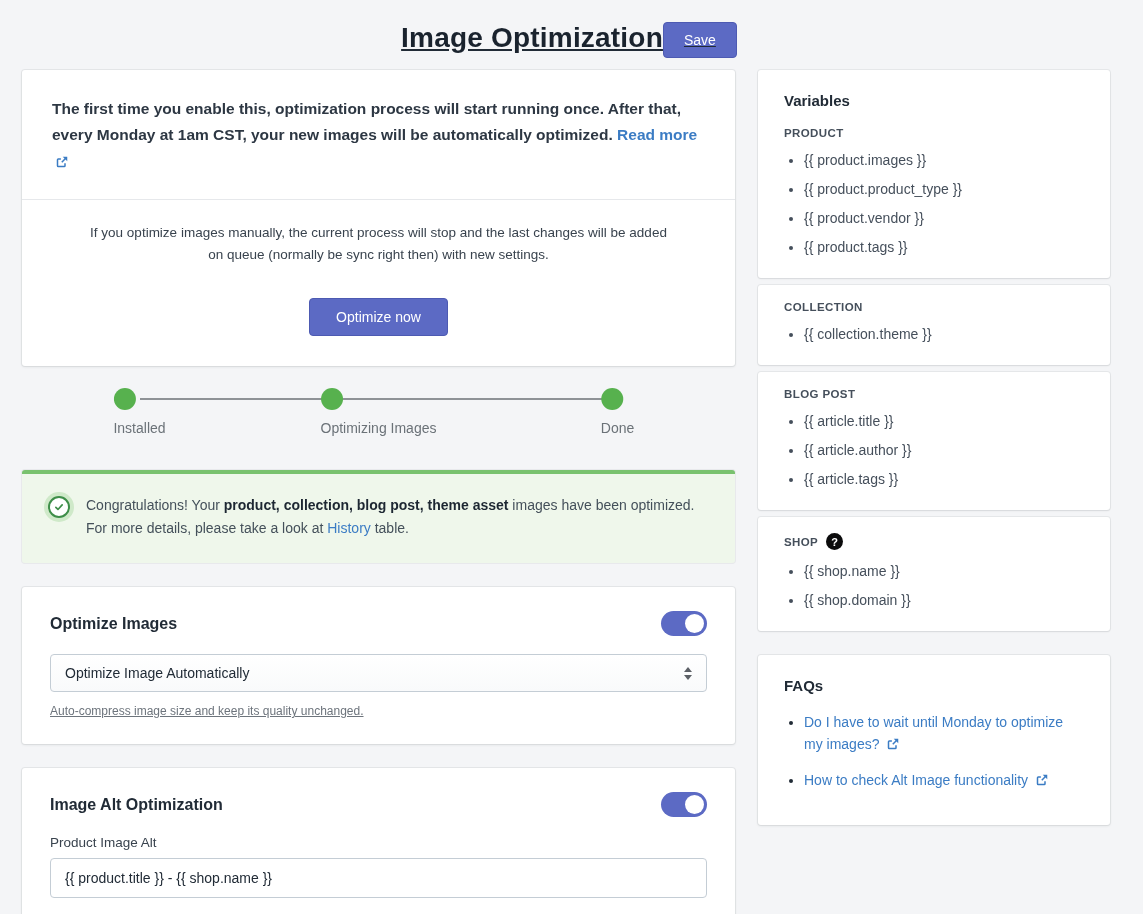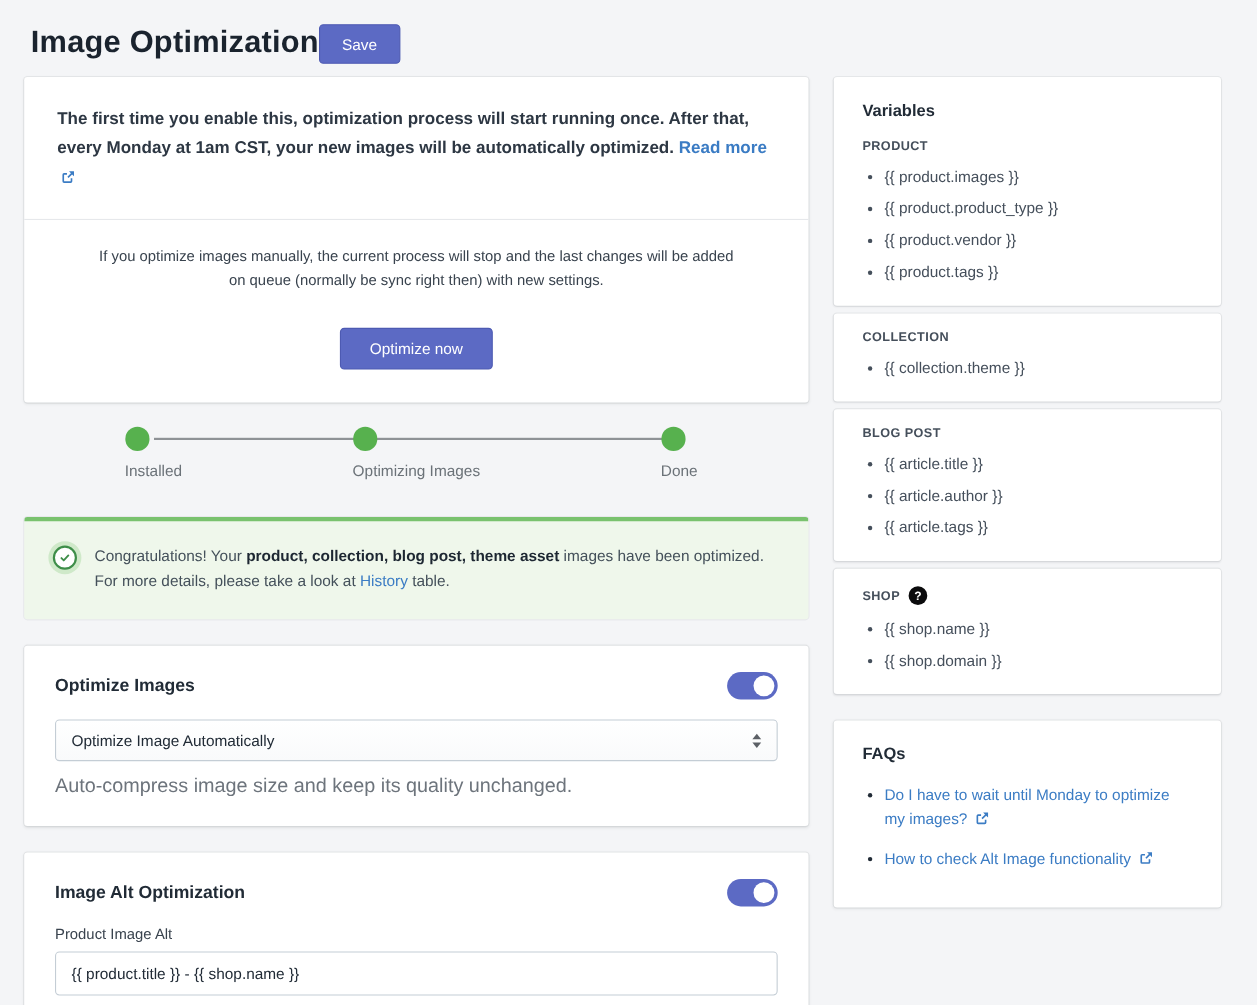--- a/index.html
+++ b/index.html
@@ -5,21 +5,21 @@
   * { margin:0; padding:0; box-sizing:border-box; }
   html,body { width:1143px; height:914px; overflow:hidden; }
   body {
     background:#f4f5f7;
     font-family:"Liberation Sans","DejaVu Sans",sans-serif;
     color:#212b36;
   }
   .page { width:1143px; height:914px; position:relative; padding:0 33px 0 22px; }
 
   
-  .header { display:flex; justify-content:flex-start; align-items:flex-start; padding:22px 0 12px 6px; }
+  .header { display:flex; justify-content:center; align-items:flex-start; padding:22px 0 12px 6px;text-decoration:underline; }
   .page-title { font-size:28px; font-weight:700; color:#1a232e; letter-spacing:.2px; }
   .btn { background:#5c6ac4; color:#fff; border:1px solid #4d5ab2; border-radius:4px;
          font-size:14px; font-family:inherit; cursor:pointer; }
   .save-btn { padding:9px 20px; }
 
   
   .cols { display:flex; gap:23px; align-items:flex-start; }
   .col-left { width:713px; flex:none; }
   .col-right { width:352px; flex:none; }
 
@@ -61,21 +61,21 @@
   .toggle.on .knob { left:auto; right:3px; }
 
   .select { margin-top:18px; height:38px; border:1px solid #c4cdd5; border-radius:4px;
             background:linear-gradient(#ffffff,#f9fafb); display:flex; align-items:center;
             justify-content:space-between; padding:0 14px; cursor:pointer; }
   .select-value { font-size:14px; color:#212b36; }
   .caret { display:flex; flex-direction:column; gap:3px; }
   .caret i { display:block; width:0; height:0; border:4px solid transparent; }
   .caret .up { border-bottom:5px solid #5c6066; border-top-width:0; }
   .caret .down { border-top:5px solid #5c6066; border-bottom-width:0; }
-  .helper { margin-top:12px; font-size:18px; color:#6d747c; }
+  .helper { margin-top:12px; font-size:12px; color:#6d747c;text-decoration:underline; }
 
   .field-label { margin-top:18px; font-size:13.5px; color:#39434e; }
   .text-input { margin-top:8px; width:100%; height:40px; border:1px solid #c4cdd5; border-radius:4px;
                 padding:0 14px; font-size:14px; font-family:inherit; color:#212b36; background:#fff; }
 
   
   .vstack { display:flex; flex-direction:column; gap:7px; }
   .vblock { background:#fff; border-radius:3px;
             box-shadow:0 0 0 1px rgba(22,29,37,.06), 0 1px 2px rgba(22,29,37,.08);
             padding:16px 26px 10px; }

